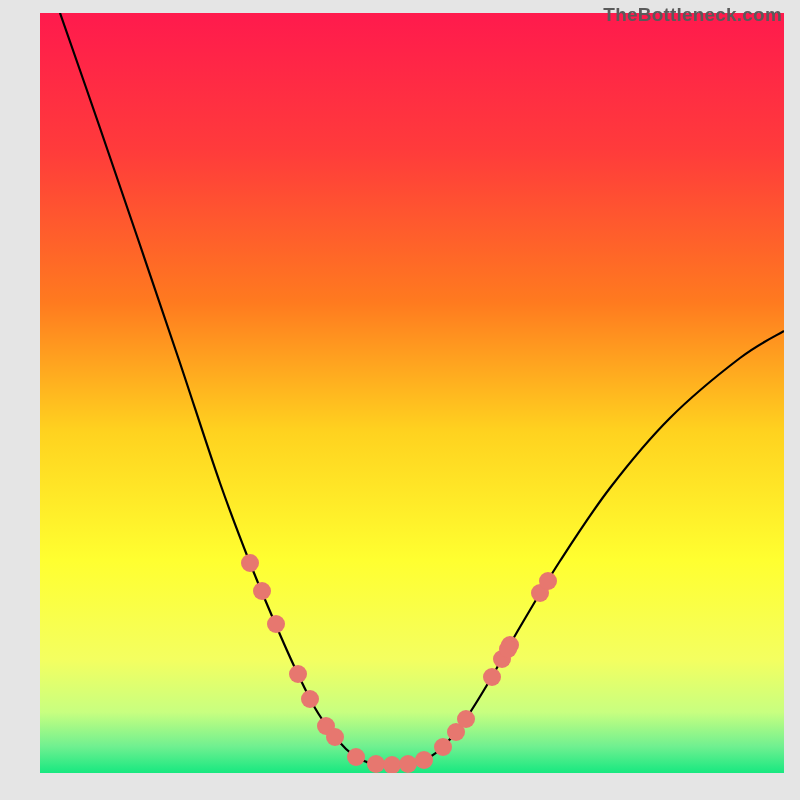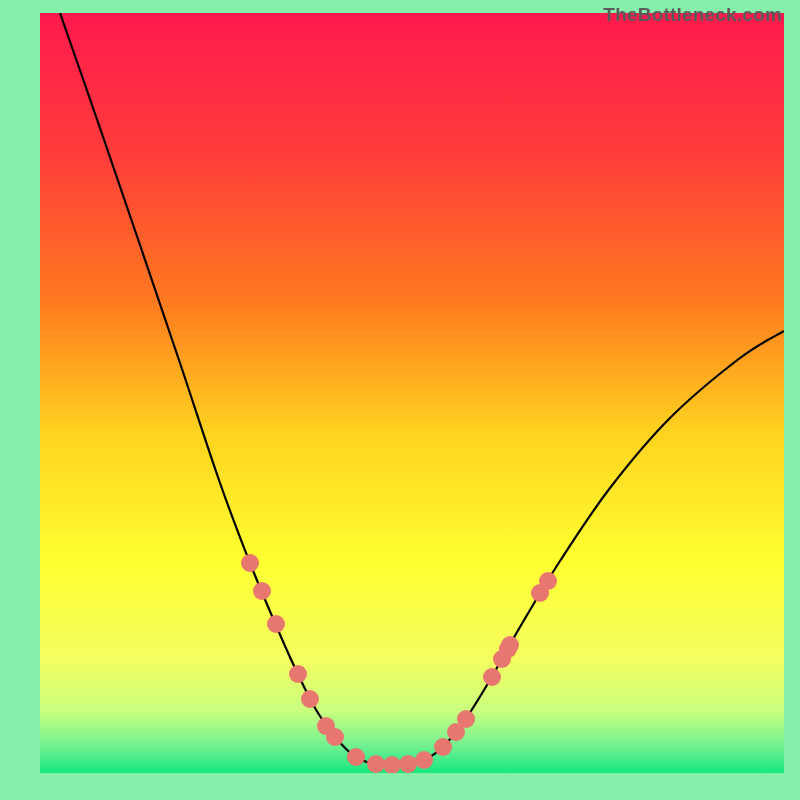--- a/index.html
+++ b/index.html
@@ -8,21 +8,21 @@
     width: 800px;
     height: 800px;
     overflow: hidden;
     background: #000;
     font-family: Arial, Helvetica, sans-serif;
   }
   .frame {
     position: absolute;
     left: 0; top: 0;
     width: 800px; height: 800px;
-    background: #86efac;
+    background: #e5e5e5;
   }
   .plot-area {
     position: absolute;
     left: 40px;
     top: 13px;
     width: 744px;
     height: 760px;
     overflow: hidden;
   }
   .plot-area svg {

